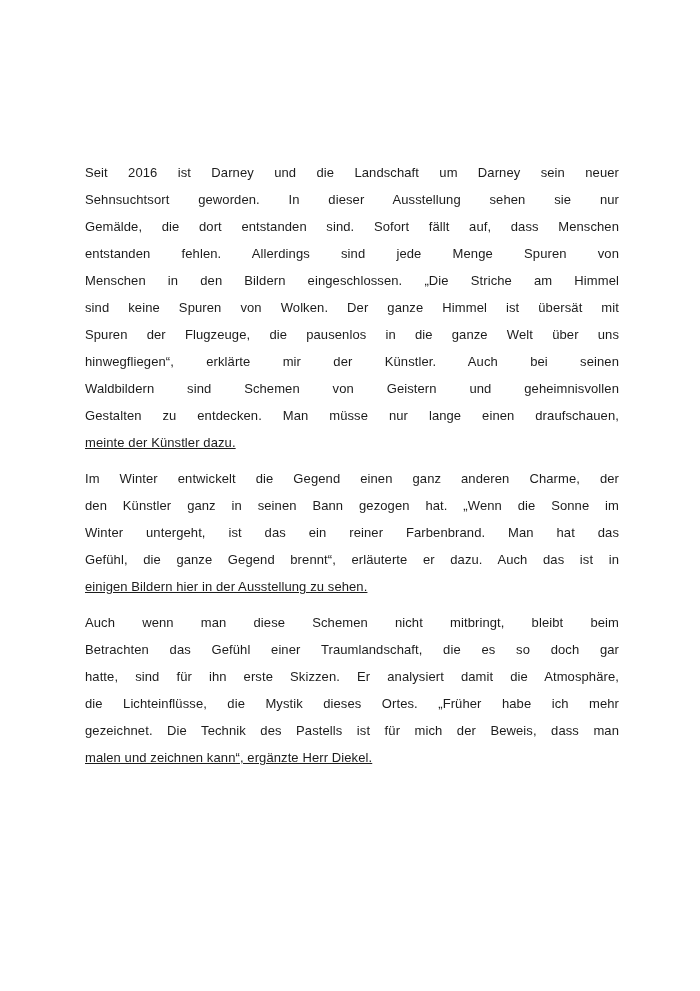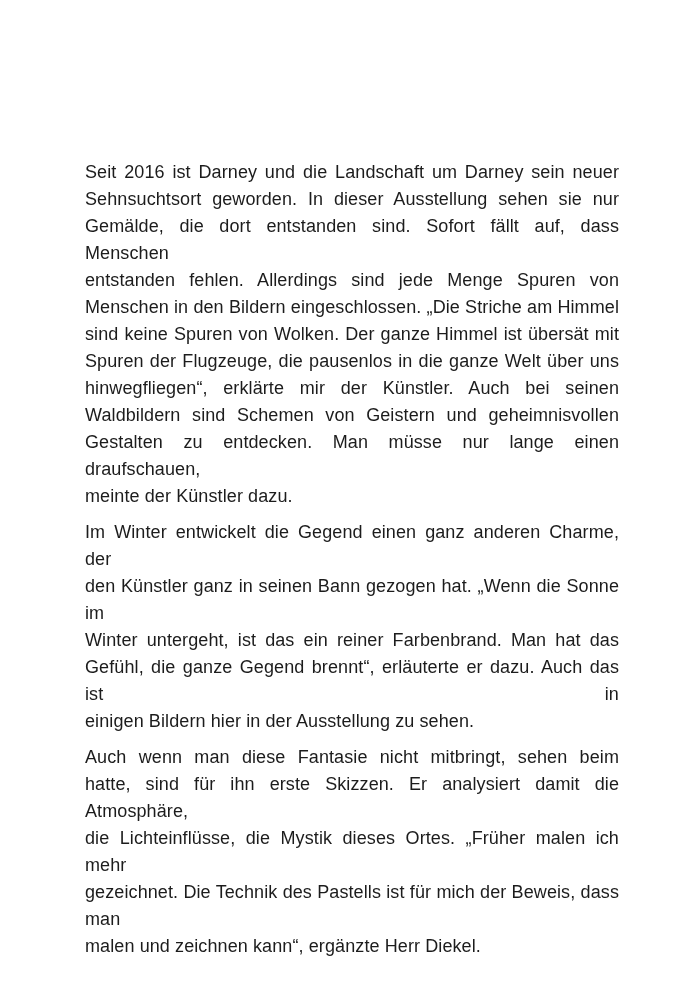--- a/index.html
+++ b/index.html
@@ -19,30 +19,31 @@
   .text-block {
     position: absolute;
     left: 85px;
     top: 159px;
     width: 534px;
   }
   .paragraph {
     margin: 0 0 9px 0;
   }
   .line {
-    font-size: 18px;
+    font-size: 13px;
     line-height: 27px;
     text-align: justify;
     text-align-last: justify;
     -moz-text-align-last: justify;
     white-space: normal;
     letter-spacing: 0.1px;
   }
   .line.last {
     text-align-last: left;
+    text-decoration: underline;
     -moz-text-align-last: left;
   }
 </style>
 </head>
 <body>
 
 <div class="page">
   <div class="text-block">
       <div class="paragraph">
         <div class="line">Seit 2016 ist Darney und die Landschaft um Darney sein neuer</div>
@@ -58,20 +59,21 @@
         <div class="line last">meinte der Künstler dazu.</div>
       </div>
       <div class="paragraph">
         <div class="line">Im Winter entwickelt die Gegend einen ganz anderen Charme, der</div>
         <div class="line">den Künstler ganz in seinen Bann gezogen hat. „Wenn die Sonne im</div>
         <div class="line">Winter untergeht, ist das ein reiner Farbenbrand. Man hat das</div>
         <div class="line">Gefühl, die ganze Gegend brennt“, erläuterte er dazu. Auch das ist in</div>
         <div class="line last">einigen Bildern hier in der Ausstellung zu sehen.</div>
       </div>
       <div class="paragraph">
-        <div class="line">Auch wenn man diese Fantasie nicht mitbringt, sehen beim</div>
+        <div class="line">Auch wenn man diese Schemen nicht mitbringt, bleibt beim</div>
+        <div class="line">Betrachten das Gefühl einer Traumlandschaft, die es so doch gar</div>
         <div class="line">hatte, sind für ihn erste Skizzen. Er analysiert damit die Atmosphäre,</div>
-        <div class="line">die Lichteinflüsse, die Mystik dieses Ortes. „Früher malen ich mehr</div>
+        <div class="line">die Lichteinflüsse, die Mystik dieses Ortes. „Früher habe ich mehr</div>
         <div class="line">gezeichnet. Die Technik des Pastells ist für mich der Beweis, dass man</div>
         <div class="line last">malen und zeichnen kann“, ergänzte Herr Diekel.</div>
       </div>
     </div>
 </div>
 
 </body></html>

